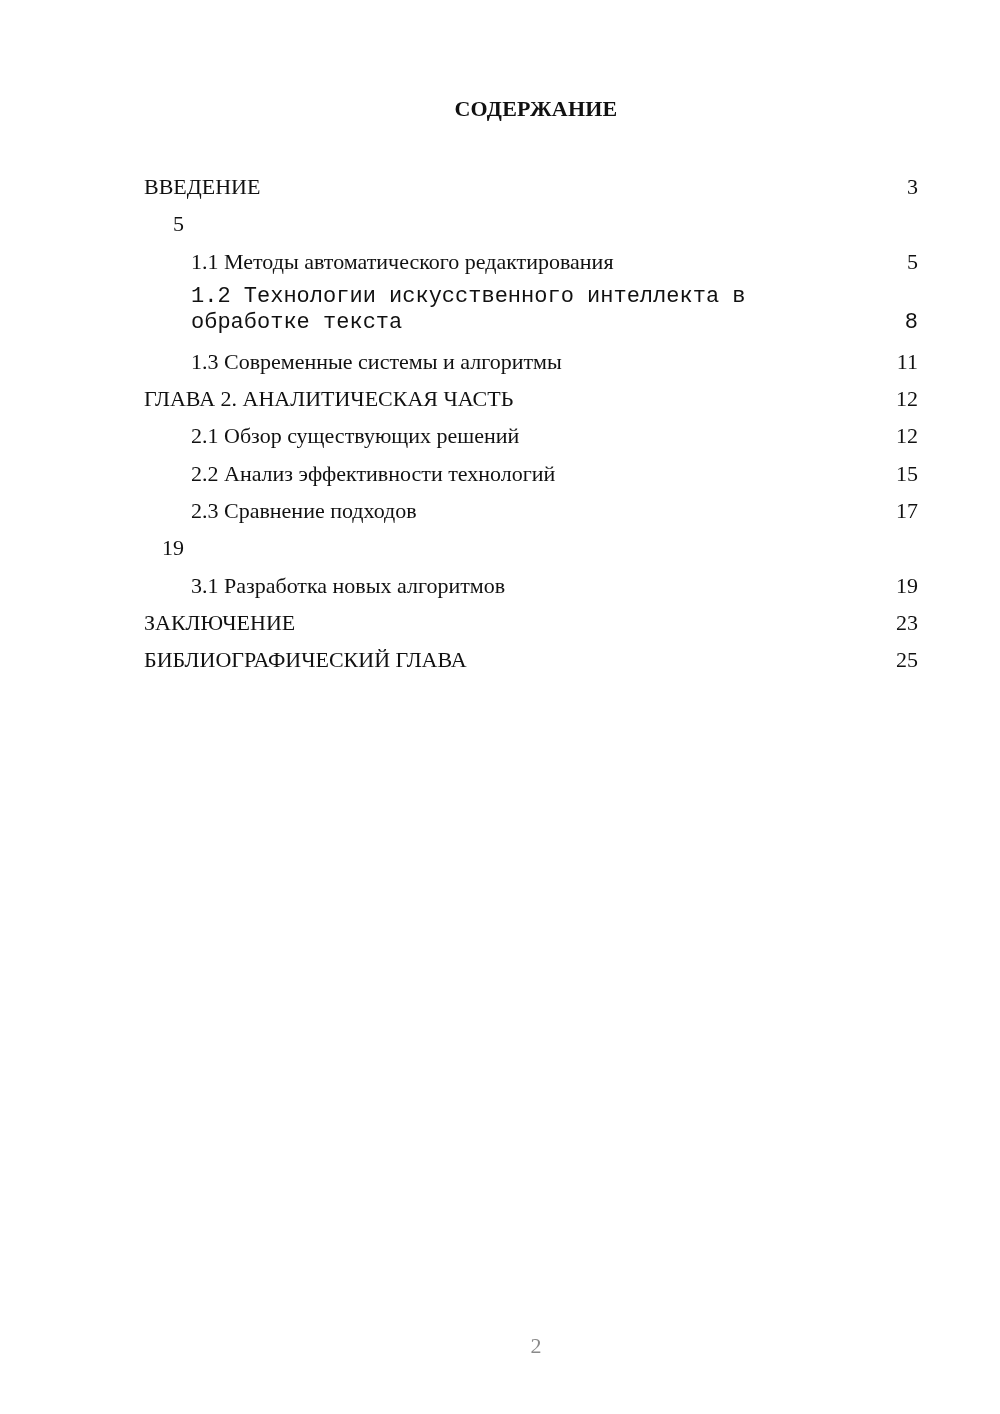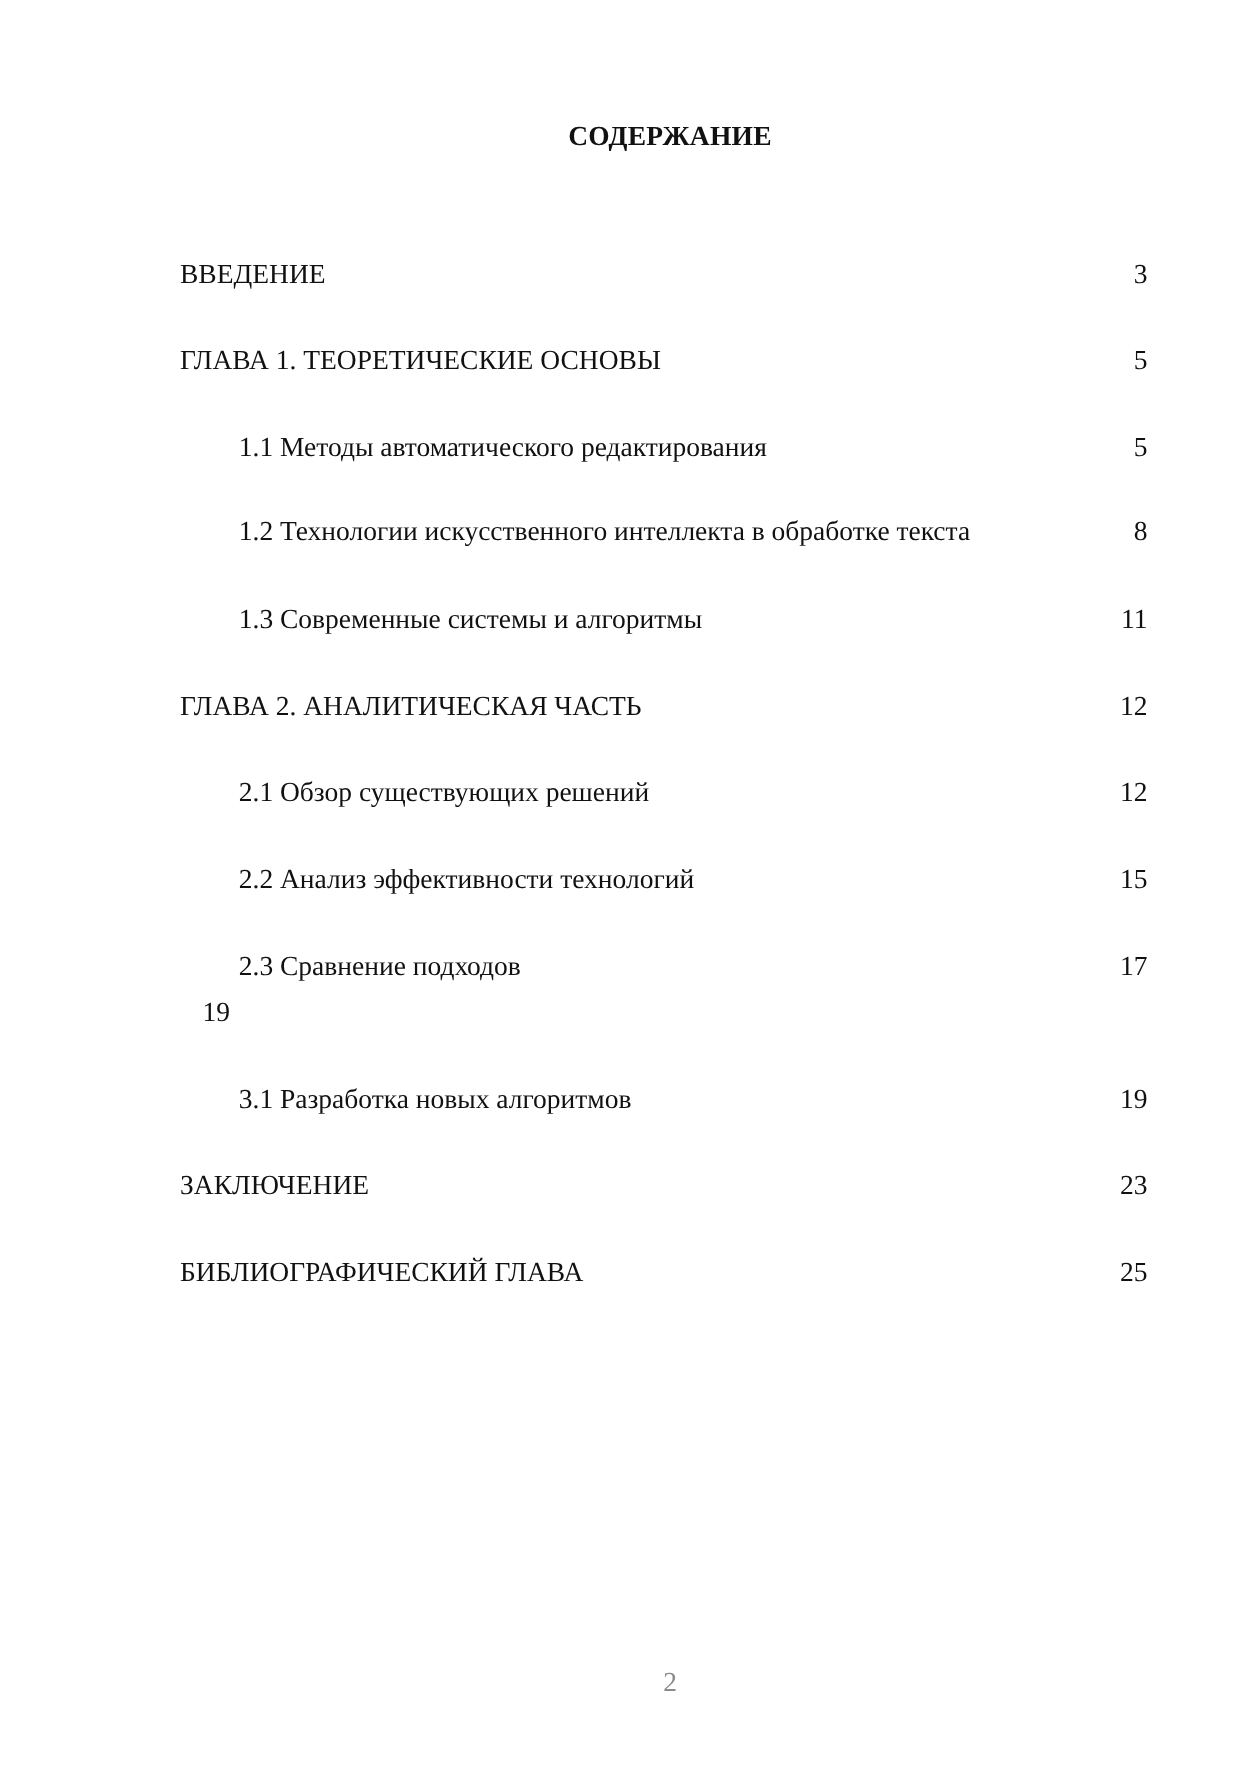--- a/index.html
+++ b/index.html
@@ -48,25 +48,25 @@
     .toc-row.level-1 .toc-label {
       padding-left: 0;
     }
     .toc-row.level-2 .toc-label {
       padding-left: 47px;
     }
     .toc-row.multiline {
       line-height: 26.5px;
       padding-top: 4px;
       padding-bottom: 6px;
+      font-family: Liberation Mono, monospace;
     }
     .toc-label {
       flex: 1 1 auto;
       max-width: 650px;
-      margin-top: 32px;
     }
     .toc-page {
       flex: 0 0 auto;
       text-align: right;
       min-width: 40px;
     }
     .page-number {
       position: absolute;
       top: 1333px;
       left: 0;
@@ -81,21 +81,20 @@
 
 <div class="page">
   <div class="toc-title">СОДЕРЖАНИЕ</div>
 
   <div class="toc-list">
     <div class="toc-row level-1">
       <span class="toc-label">ВВЕДЕНИЕ</span>
       <span class="toc-page">3</span>
     </div>
     <div class="toc-row level-1">
-      <span class="toc-label">ГЛАВА 1. ТЕОРЕТИЧЕСКИЕ ОСНОВЫ</span>
       <span class="toc-page">5</span>
     </div>
     <div class="toc-row level-2">
       <span class="toc-label">1.1 Методы автоматического редактирования</span>
       <span class="toc-page">5</span>
     </div>
     <div class="toc-row level-2 multiline">
       <span class="toc-label" style="max-width:600px;">1.2 Технологии искусственного интеллекта в обработке текста</span>
       <span class="toc-page">8</span>
     </div>

